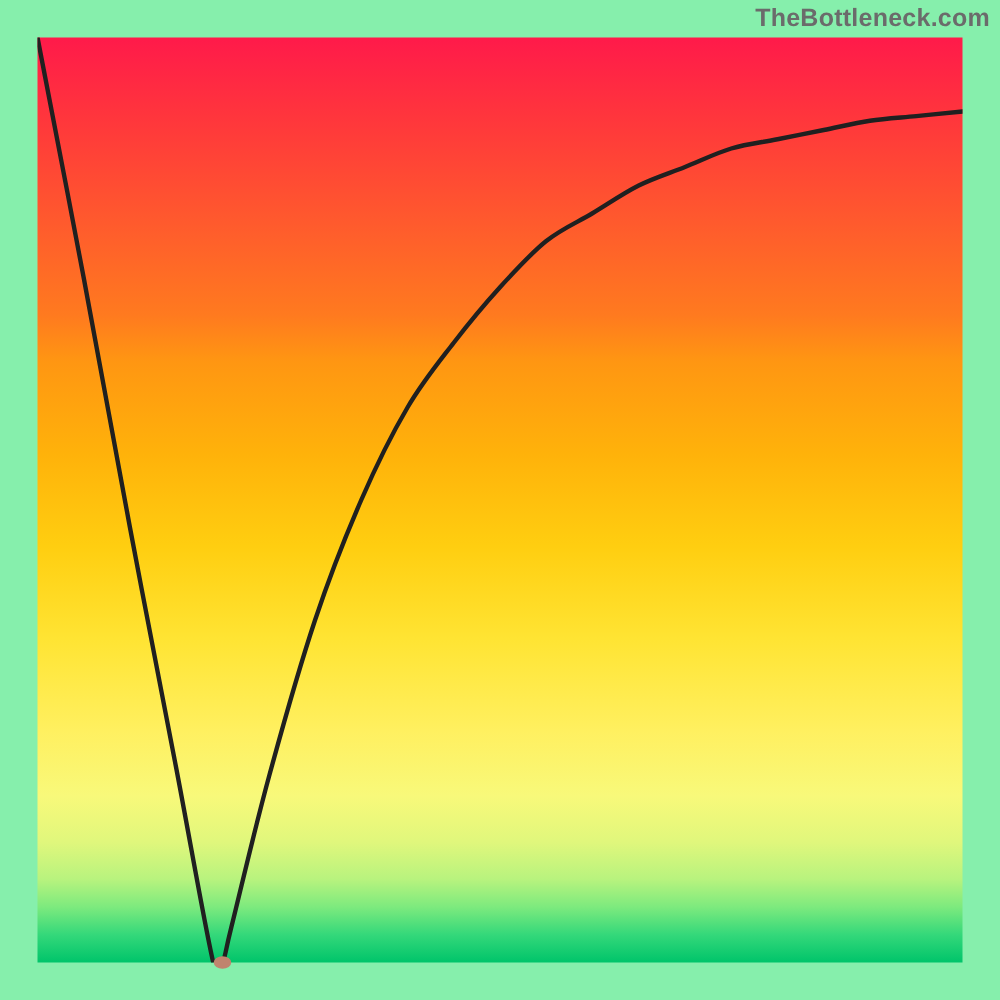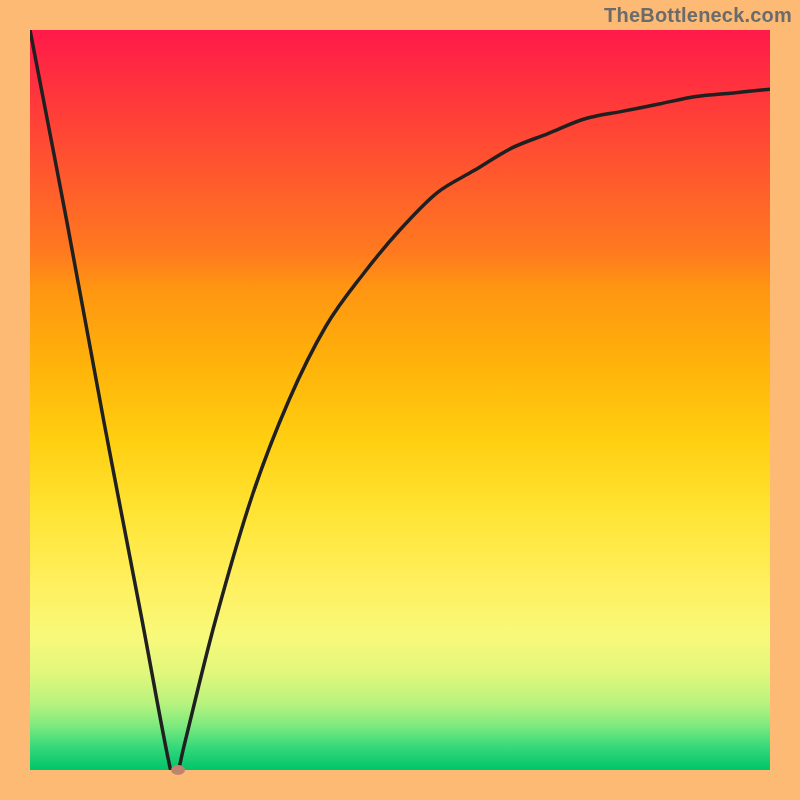--- a/index.html
+++ b/index.html
@@ -1,21 +1,21 @@
 <!DOCTYPE html>
 <html><head>
 <meta charset="utf-8">
 <style>
   * { margin: 0; padding: 0; box-sizing: border-box; }
   html, body { width: 800px; height: 800px; overflow: hidden; background: #000; }
   .stage {
     position: relative;
     width: 800px;
     height: 800px;
-    background: #fdba74;
+    background: #86efac;
   }
   .plot-area {
     position: absolute;
     left: 30px;
     top: 30px;
     width: 740px;
     height: 740px;
     background: linear-gradient(to bottom,
       #ff1a4a 0%,
       #ff3a3a 10%,

